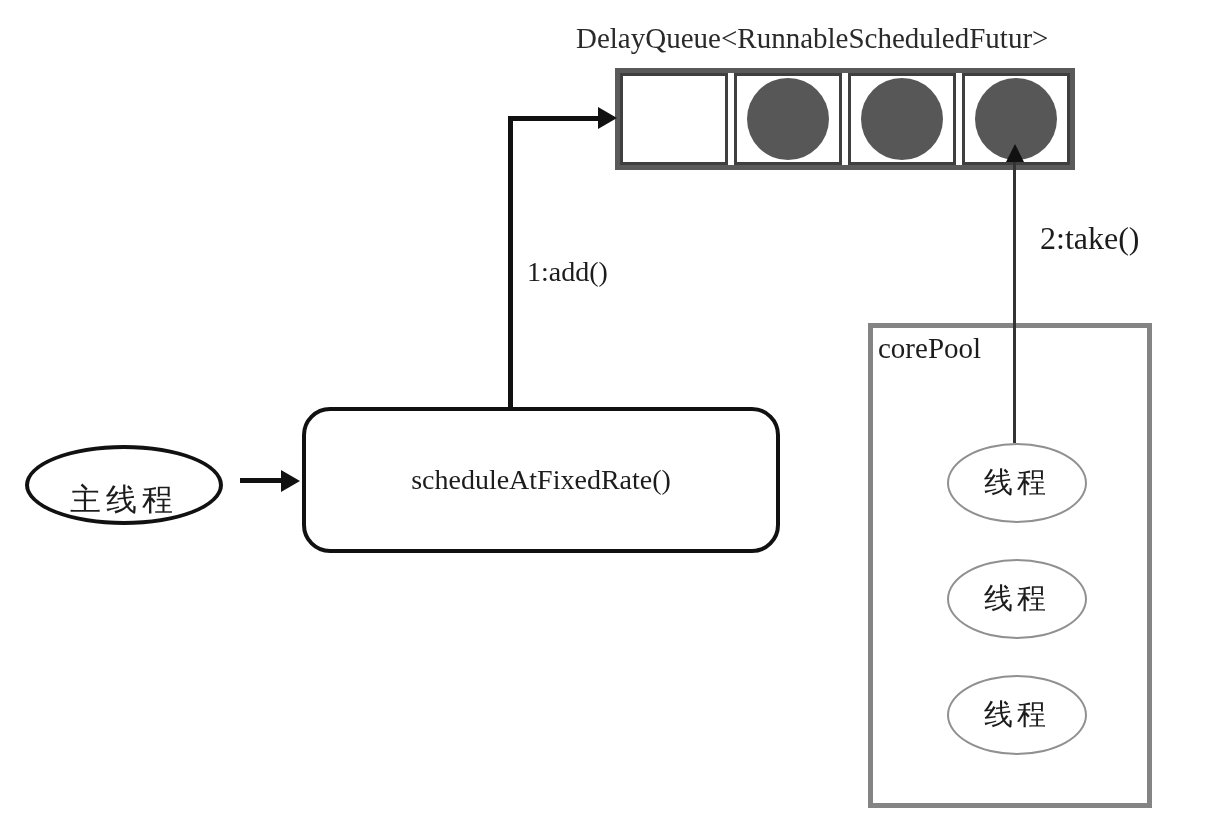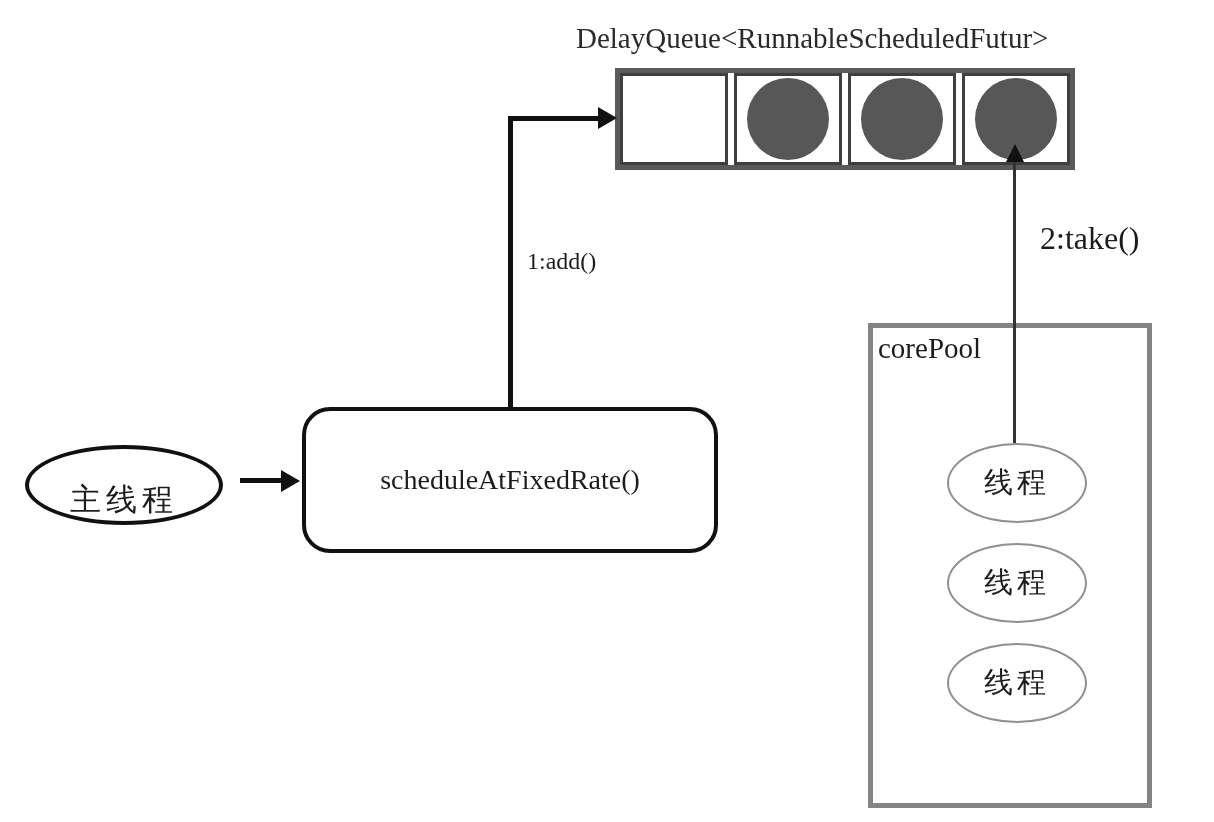--- a/index.html
+++ b/index.html
@@ -68,22 +68,22 @@
   }
   .add-arrowhead {
     left: 598px; top: 107px;
     width: 0; height: 0;
     border-top: 11px solid transparent;
     border-bottom: 11px solid transparent;
     border-left: 19px solid var(--line, #111);
     z-index: 3;
   }
   .add-label {
-    left: 527px; top: 248px;
-    font-size: 24px;
+    left: 527px; top: 256px;
+    font-size: 28px;
     white-space: nowrap;
   }
 
   
   .take-label {
     left: 1040px; top: 220px;
     font-size: 32px;
     white-space: nowrap;
   }
   .take-line {
@@ -127,21 +127,21 @@
     width: 0; height: 0;
     border-top: 11px solid transparent;
     border-bottom: 11px solid transparent;
     border-left: 19px solid var(--line, #111);
     z-index: 3;
   }
 
   
   .scheduler-box {
     left: 302px; top: 407px;
-    width: 416px; height: 146px;
+    width: 478px; height: 146px;
     border: 4px solid var(--line, #111);
     border-radius: 28px;
     box-sizing: border-box;
     background: #fff;
     display: flex;
     flex-direction: column;
     align-items: center;
     justify-content: center;
     font-size: 28px;
     text-align: center;
@@ -160,21 +160,21 @@
   .core-pool-label {
     left: 878px; top: 332px;
     font-size: 29px;
     z-index: 3;
   }
   .core-pool-threads {
     left: 947px; top: 443px;
     width: 140px;
     display: flex;
     flex-direction: column;
-    gap: 20px;
+    gap: 36px;
     z-index: 6;
   }
   .thread-ellipse {
     width: 140px; height: 80px;
     border: 2px solid #909090;
     border-radius: 50%;
     box-sizing: border-box;
     background: #fff;
     display: flex;
     align-items: center;

